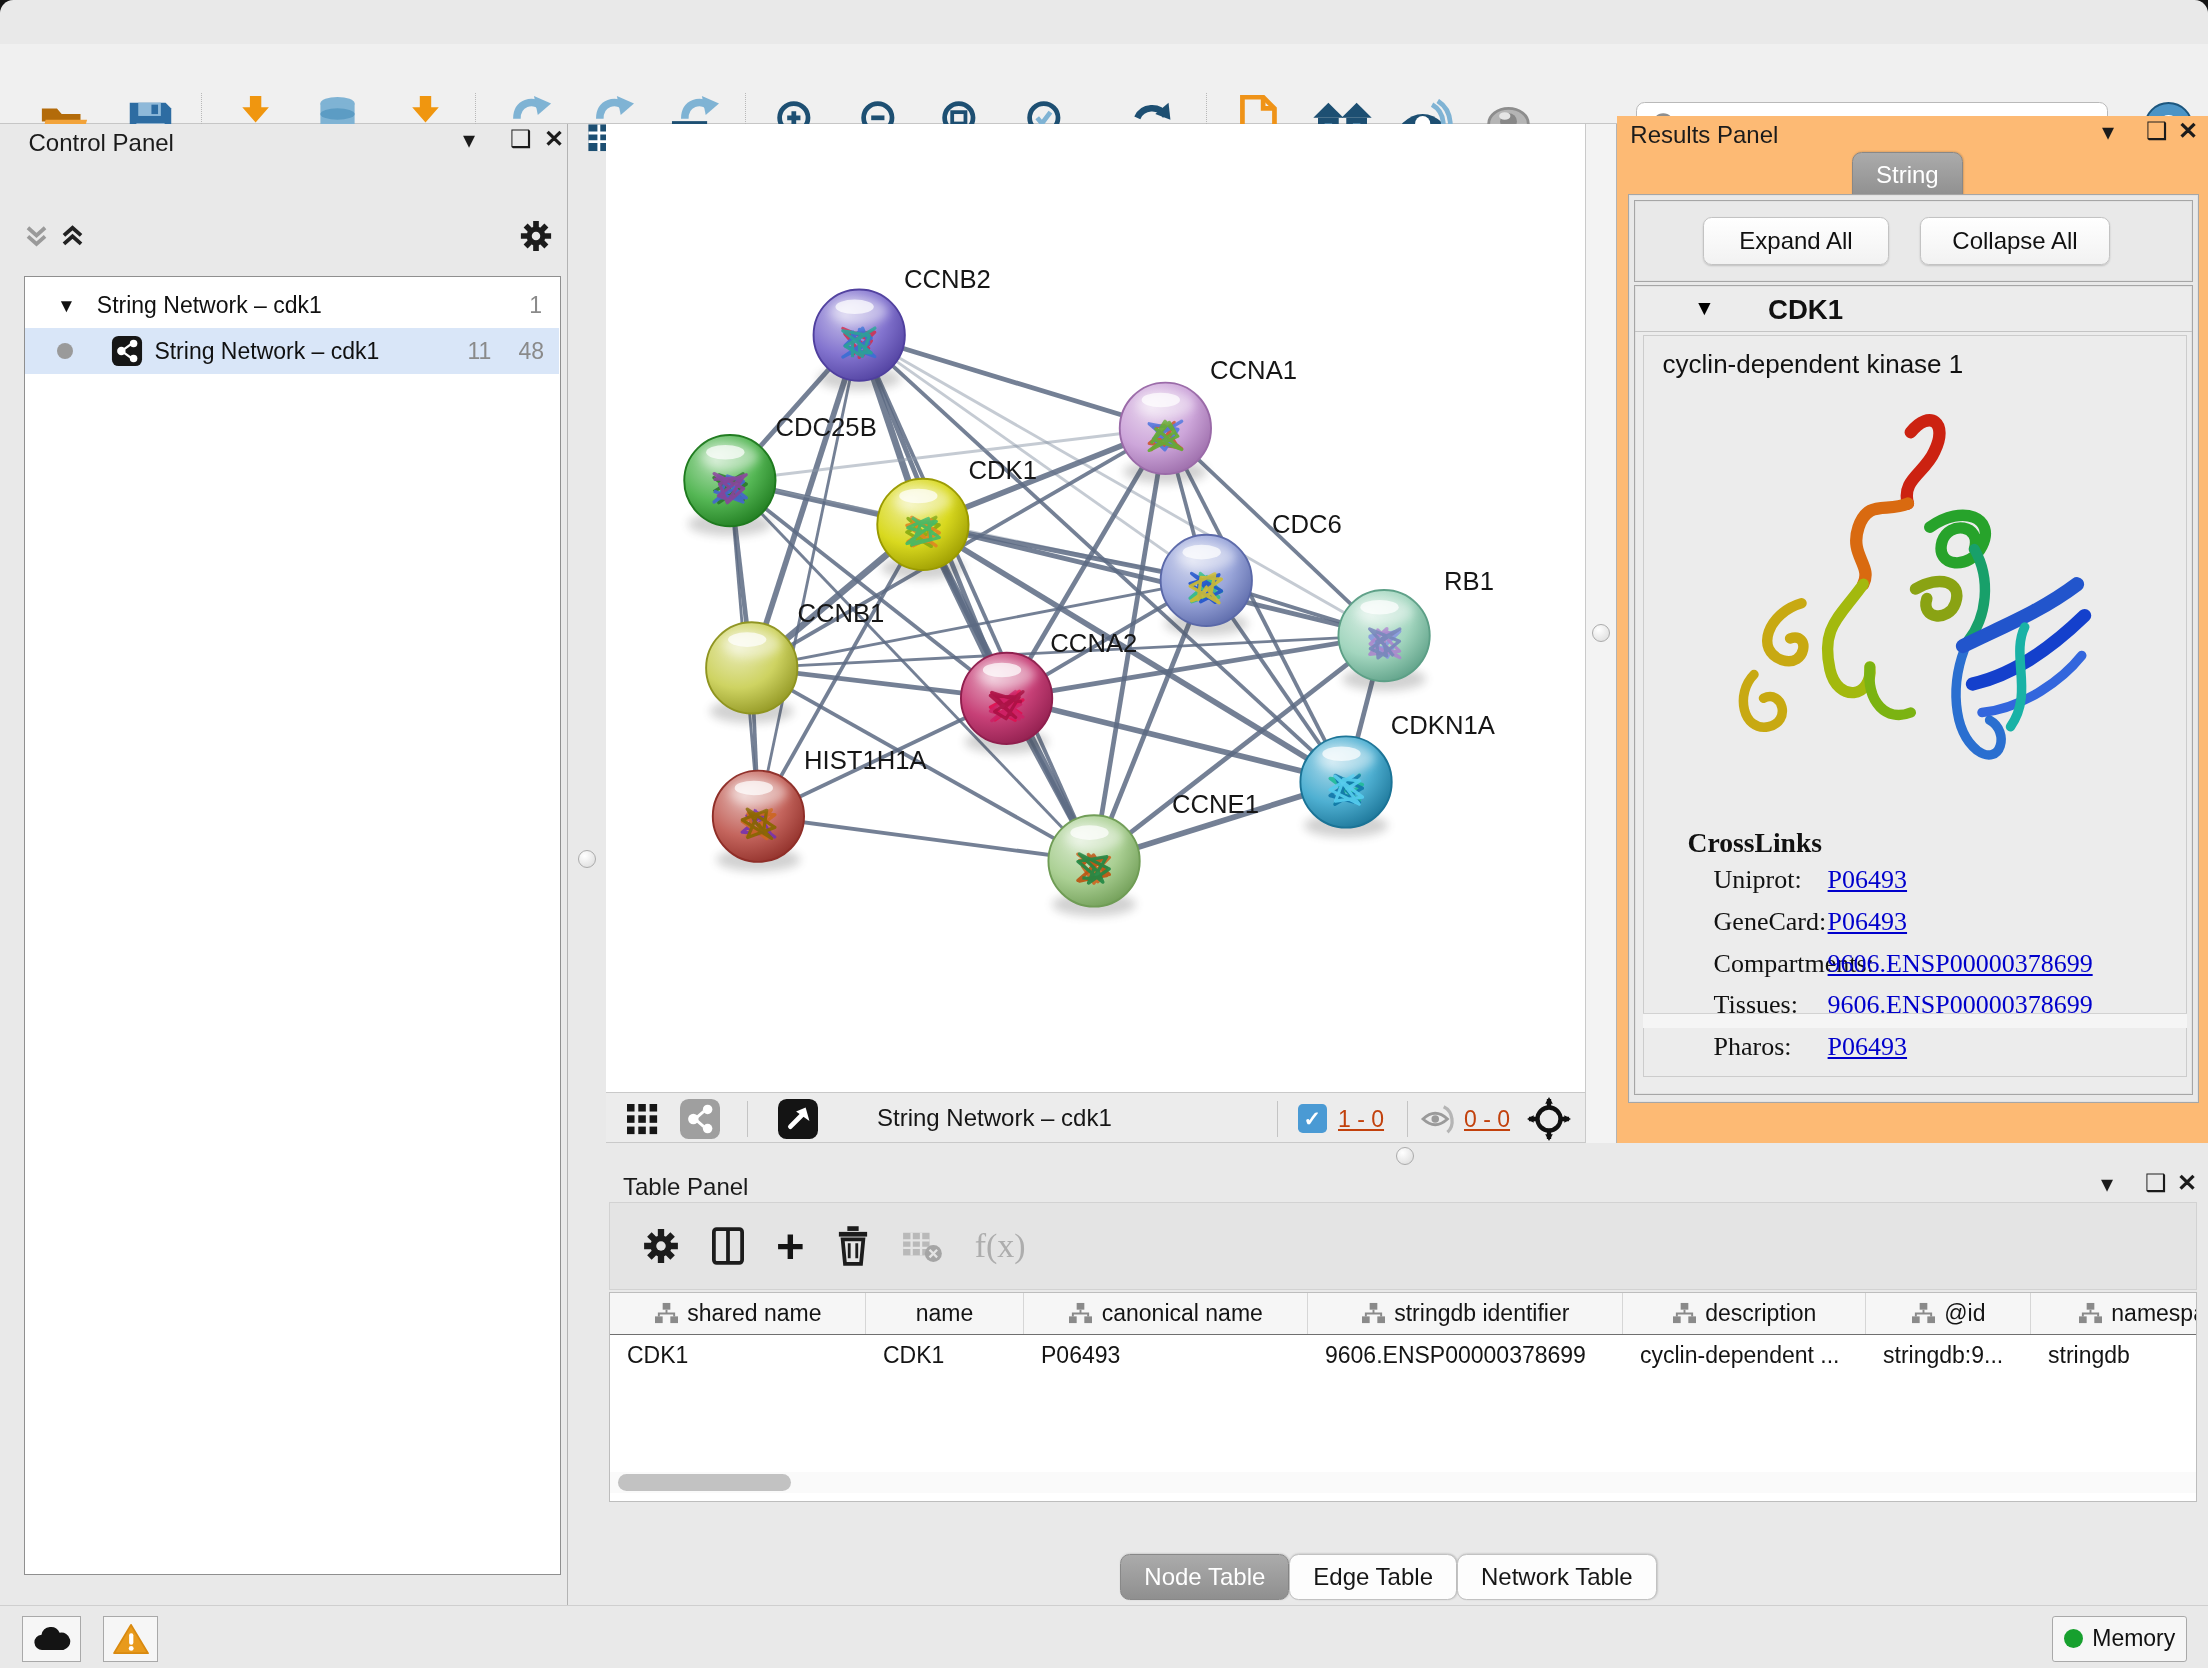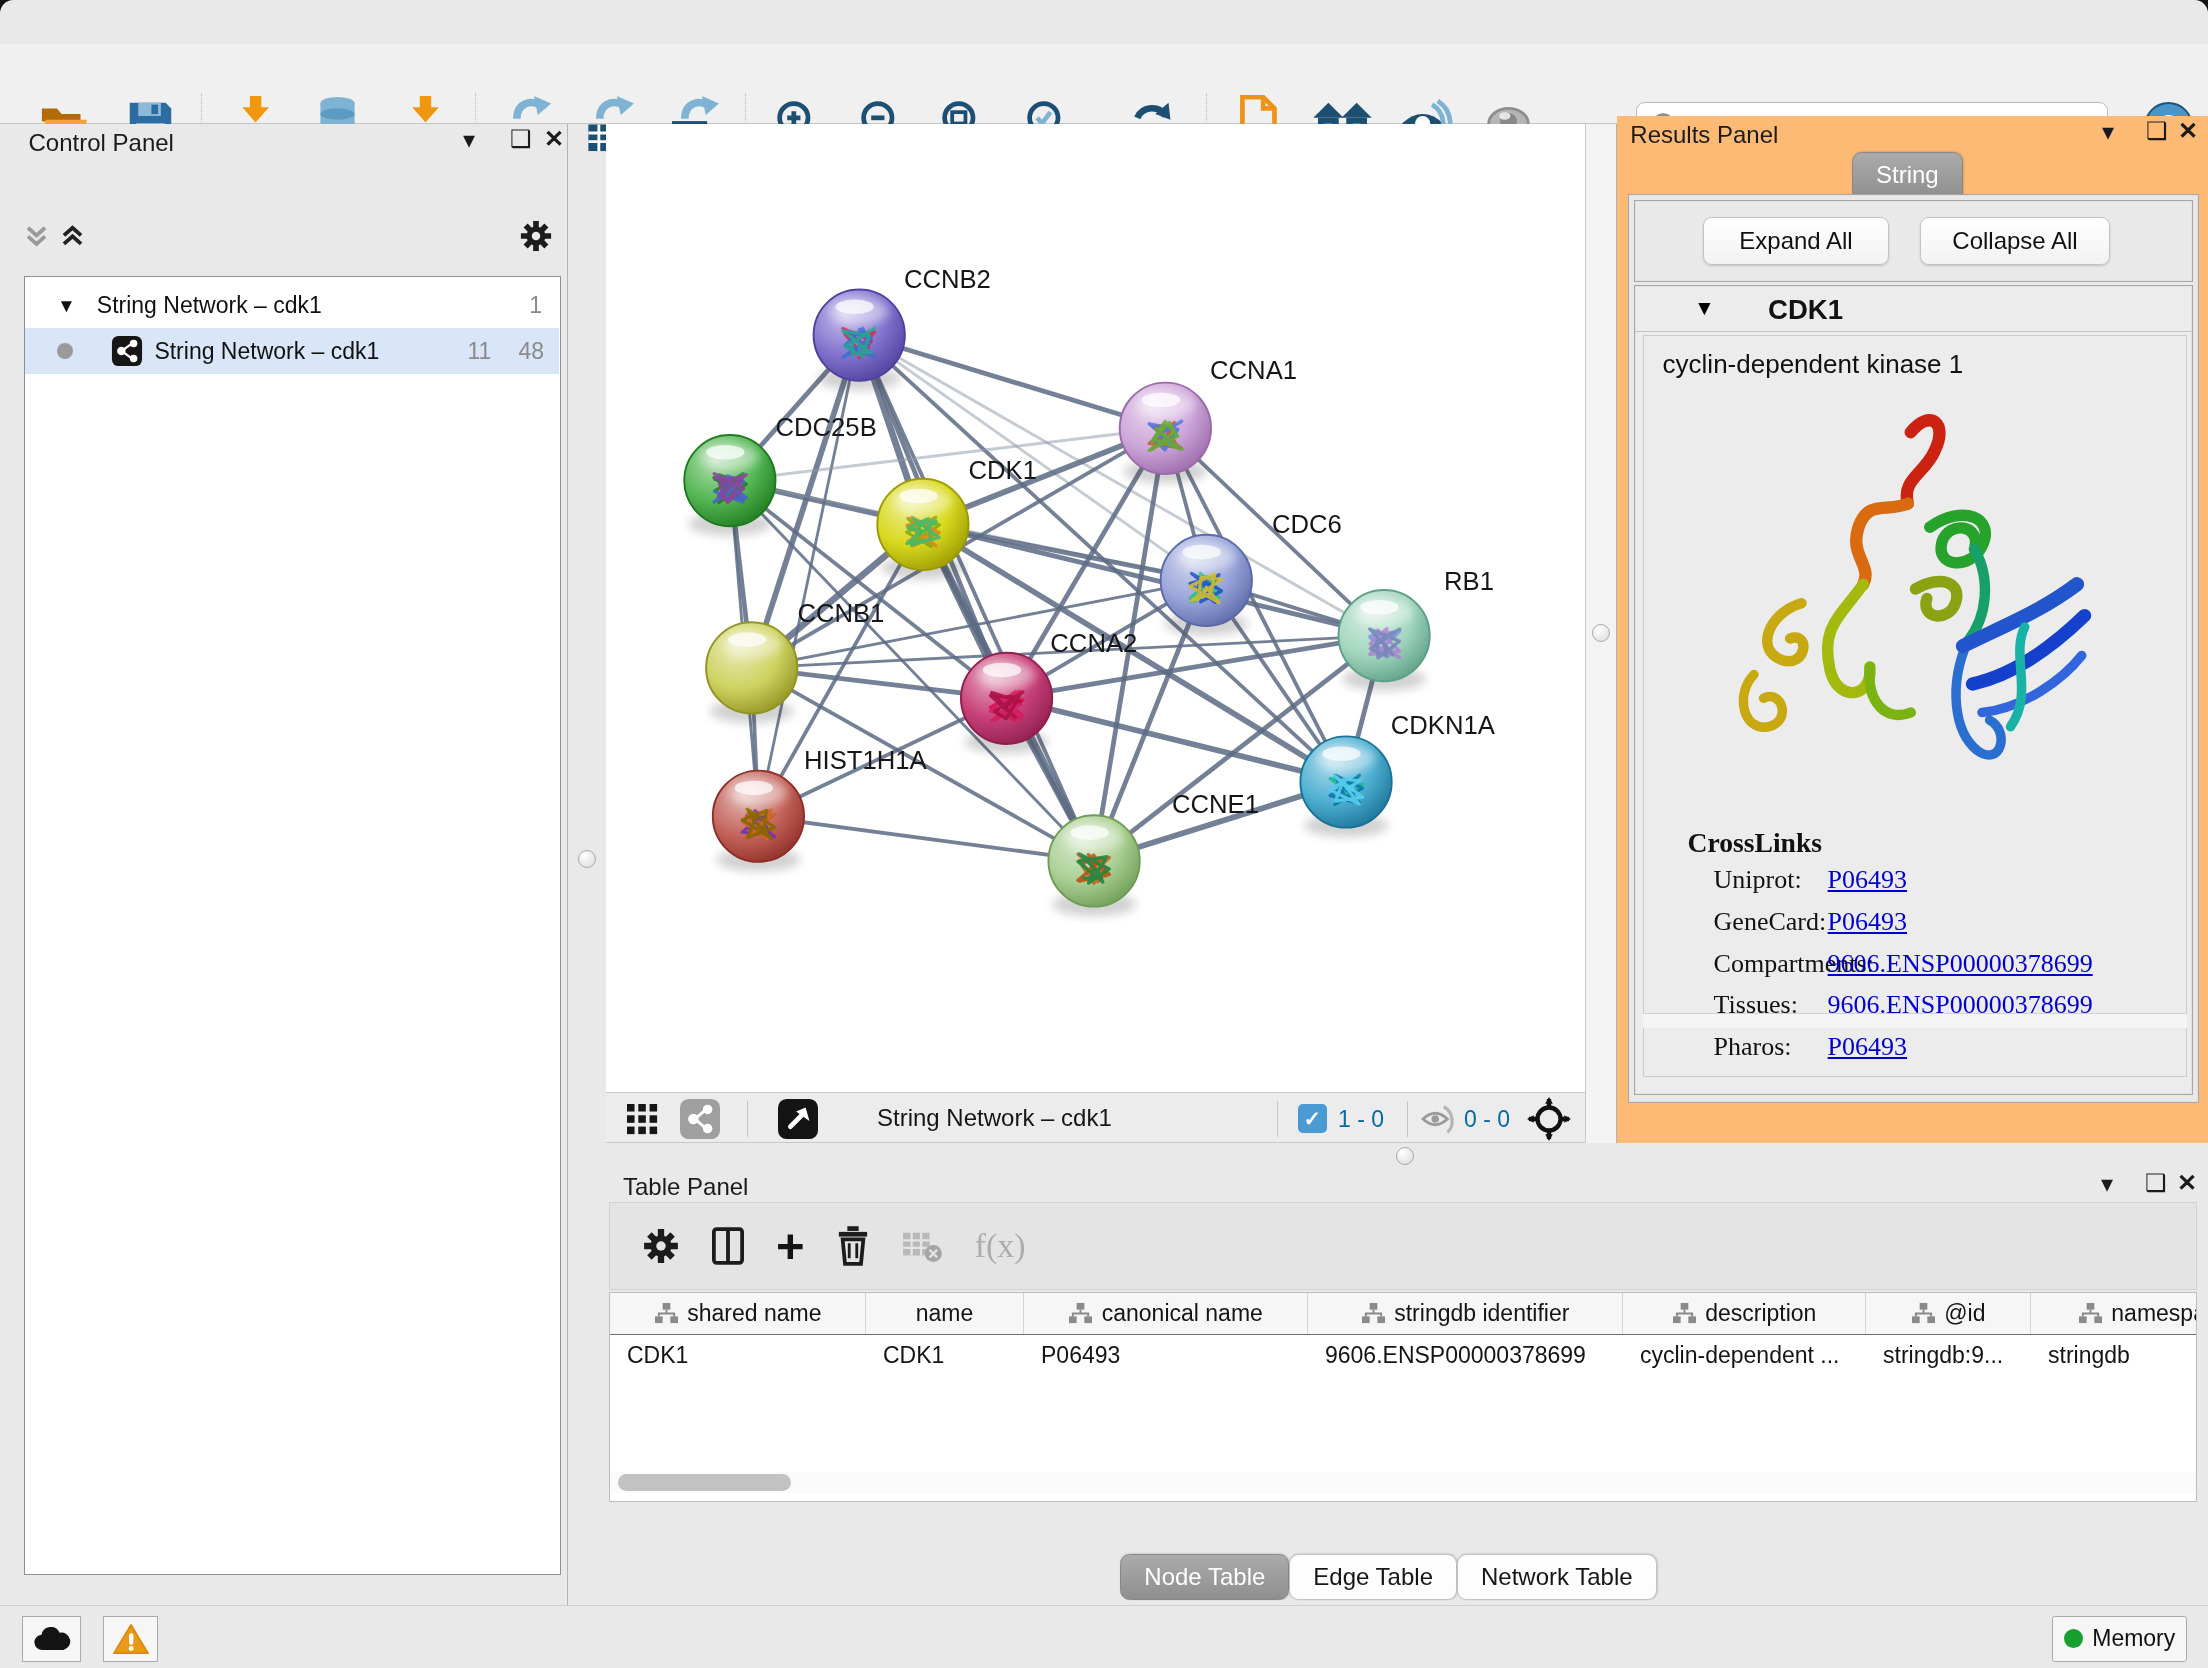--- a/index.html
+++ b/index.html
@@ -82,21 +82,21 @@
   .bottom-tabs { position:absolute; top:386px; left:0; width:1641px; }
 
   
   .statusbar { position:absolute; left:0; top:1605px; width:2208px; height:63px; background:#e9e9e9;
     border-top:1px solid #cfcfcf; }
   .sbtn { position:absolute; top:9.5px; height:46px; background:#f6f6f6; border:1.9px solid #a9a9a9;
     display:flex; align-items:center; justify-content:center; }
   .mem { font-size:23px; color:#111; gap:9.5px; border-radius:2.9px; }
   .memdot { width:19px; height:19px; border-radius:50%; }
 
-  .icon-label { font-size:23px; color:#0369a1; }
+  .icon-label { font-size:23px; color:#c2410c;text-decoration:underline; }
   svg { display:block; }
 </style>
 </head>
 <body>
 
 <div class="window">
 
 
   <div class="toolbar">
     <div class="tbtn" style="left:34px">

